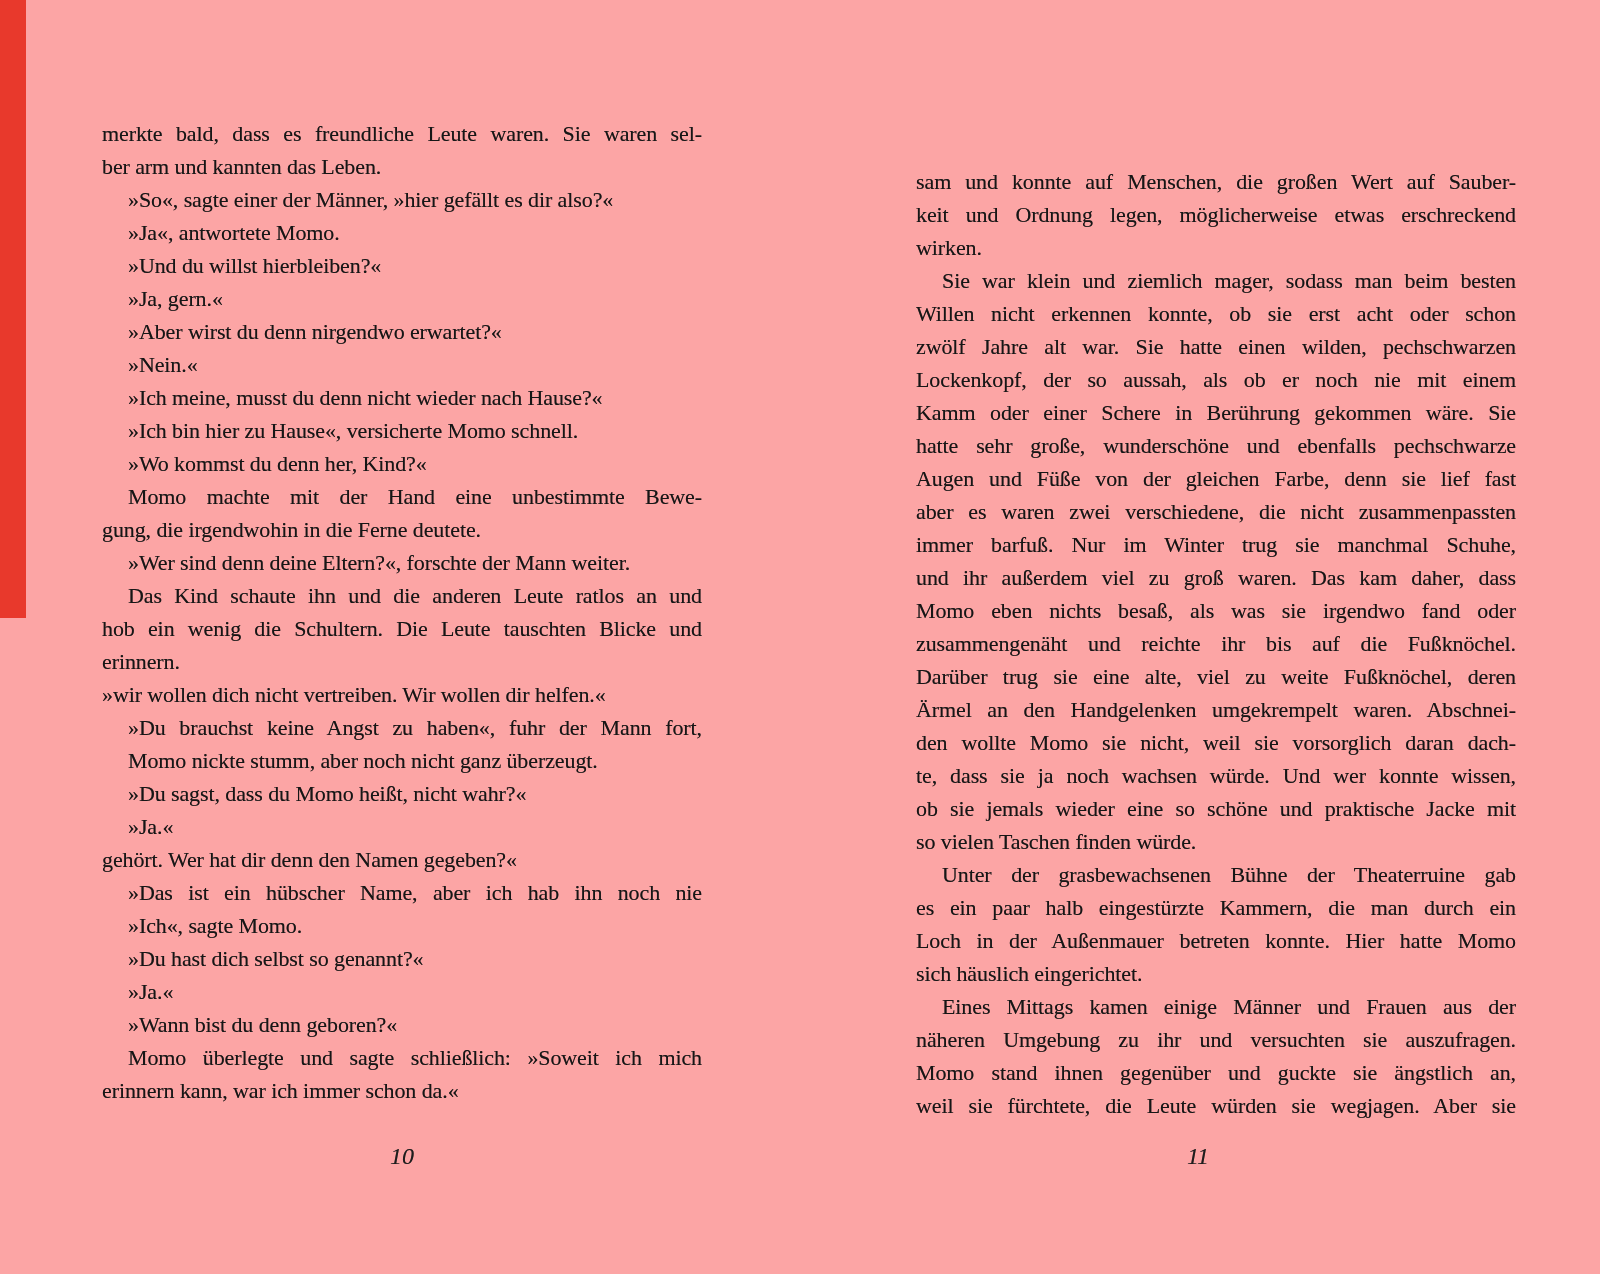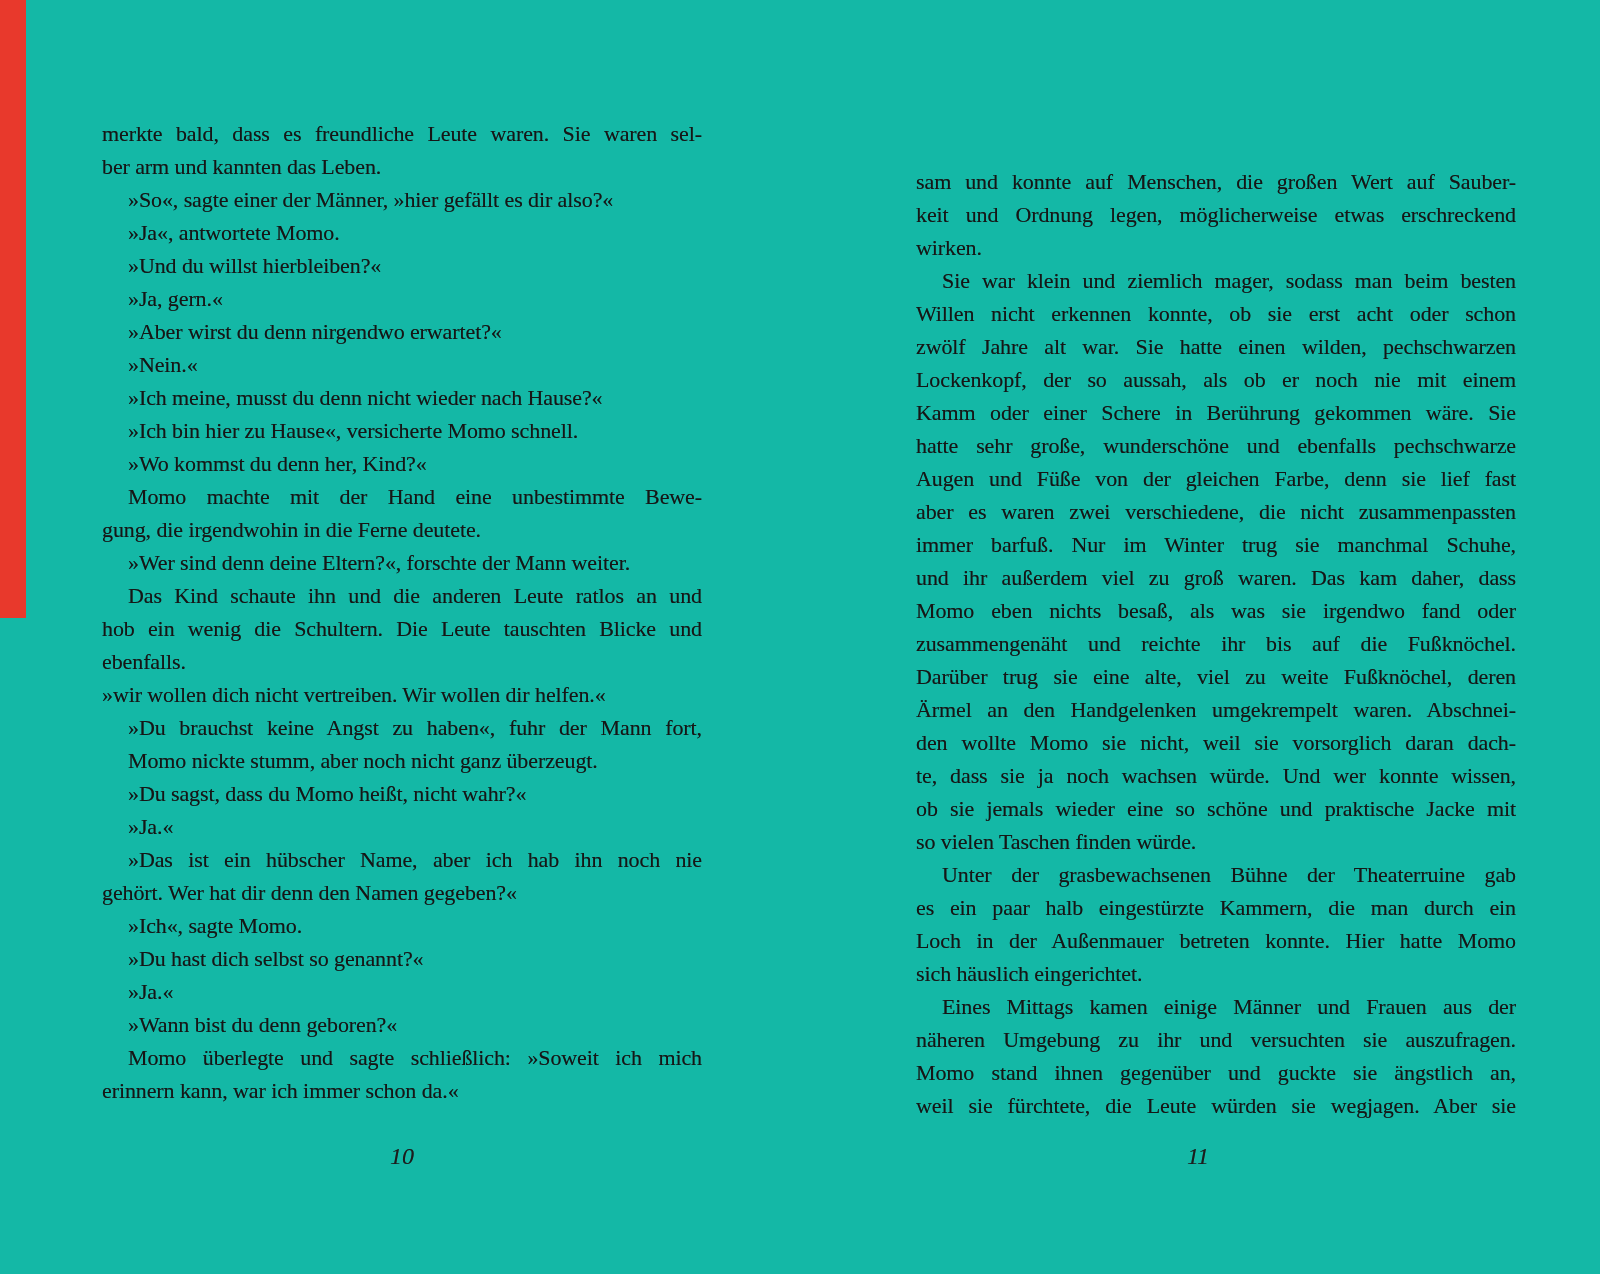--- a/index.html
+++ b/index.html
@@ -57,49 +57,49 @@
     font-size: 24px;
     color: #1d1d1d;
     text-shadow: 0 0 0.5px rgba(25,25,25,0.45);
   }
   .pagenum.left  { left: 102px; }
   .pagenum.right { left: 898px; text-align: center; }
 </style>
 </head>
 <body>
 
-<div class="spread" style="background: #14b8a6; color: rgb(22, 22, 22);">
+<div class="spread" style="background: #fca5a5; color: rgb(22, 22, 22);">
 
   <div class="edge-ribbon" style="background: rgb(232, 57, 44);"></div>
 
   <div class="page-col left" id="left-col">
       <div class="line j">merkte bald, dass es freundliche Leute waren. Sie waren sel-</div>
       <div class="line">ber arm und kannten das Leben.</div>
       <div class="line ind">»So«, sagte einer der Männer, »hier gefällt es dir also?«</div>
       <div class="line ind">»Ja«, antwortete Momo.</div>
       <div class="line ind">»Und du willst hierbleiben?«</div>
       <div class="line ind">»Ja, gern.«</div>
       <div class="line ind">»Aber wirst du denn nirgendwo erwartet?«</div>
       <div class="line ind">»Nein.«</div>
       <div class="line ind">»Ich meine, musst du denn nicht wieder nach Hause?«</div>
       <div class="line ind">»Ich bin hier zu Hause«, versicherte Momo schnell.</div>
       <div class="line ind">»Wo kommst du denn her, Kind?«</div>
       <div class="line j ind">Momo machte mit der Hand eine unbestimmte Bewe-</div>
       <div class="line">gung, die irgendwohin in die Ferne deutete.</div>
       <div class="line ind">»Wer sind denn deine Eltern?«, forschte der Mann weiter.</div>
       <div class="line j ind">Das Kind schaute ihn und die anderen Leute ratlos an und</div>
       <div class="line j">hob ein wenig die Schultern. Die Leute tauschten Blicke und</div>
-      <div class="line">ebenfalls.</div>
+      <div class="line">erinnern.</div>
       <div class="line">»wir wollen dich nicht vertreiben. Wir wollen dir helfen.«</div>
       <div class="line j ind">»Du brauchst keine Angst zu haben«, fuhr der Mann fort,</div>
       <div class="line ind">Momo nickte stumm, aber noch nicht ganz überzeugt.</div>
       <div class="line ind">»Du sagst, dass du Momo heißt, nicht wahr?«</div>
       <div class="line ind">»Ja.«</div>
+      <div class="line">gehört. Wer hat dir denn den Namen gegeben?«</div>
       <div class="line j ind">»Das ist ein hübscher Name, aber ich hab ihn noch nie</div>
-      <div class="line">gehört. Wer hat dir denn den Namen gegeben?«</div>
       <div class="line ind">»Ich«, sagte Momo.</div>
       <div class="line ind">»Du hast dich selbst so genannt?«</div>
       <div class="line ind">»Ja.«</div>
       <div class="line ind">»Wann bist du denn geboren?«</div>
       <div class="line j ind">Momo überlegte und sagte schließlich: »Soweit ich mich</div>
       <div class="line">erinnern kann, war ich immer schon da.«</div>
     </div>
 
   <div class="page-col right" id="right-col">
       <div class="line j">sam und konnte auf Menschen, die großen Wert auf Sauber-</div>

